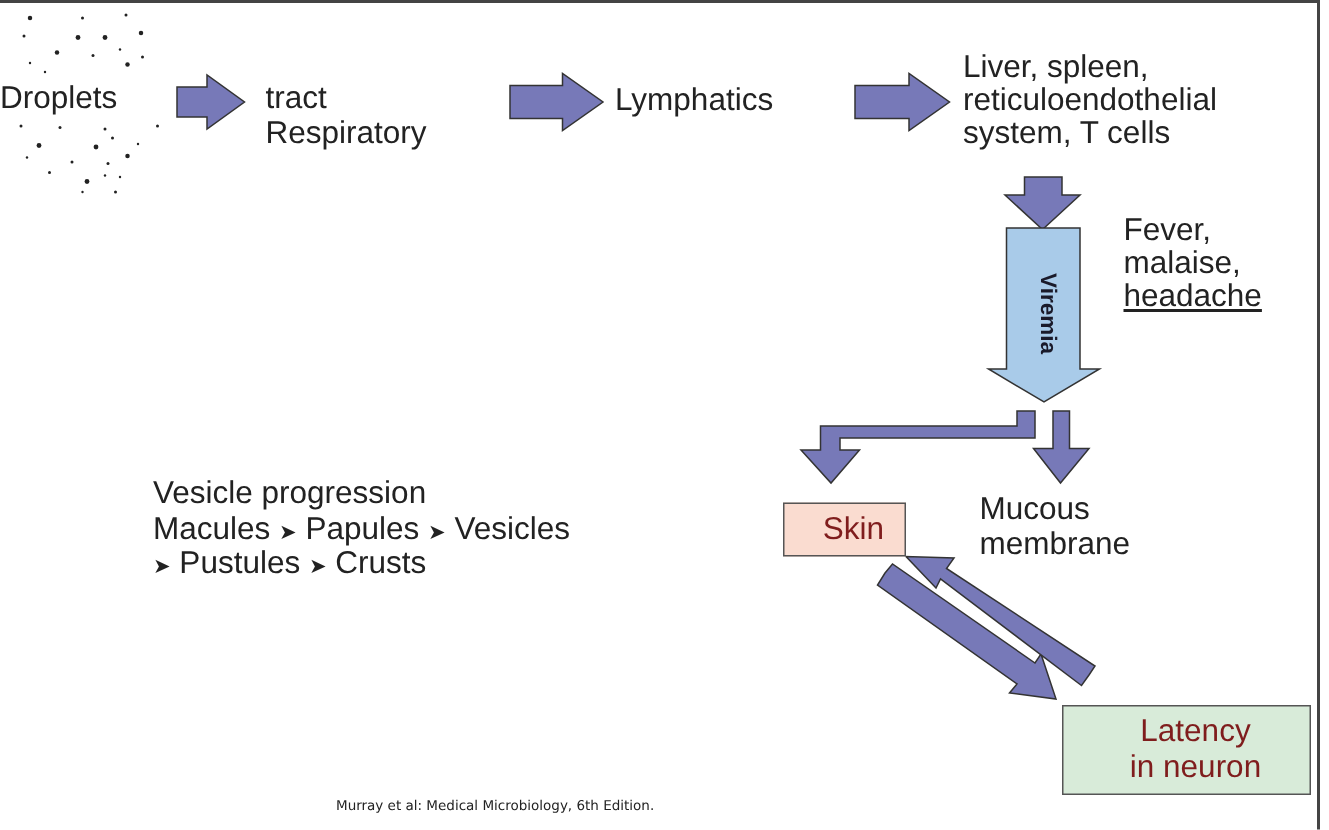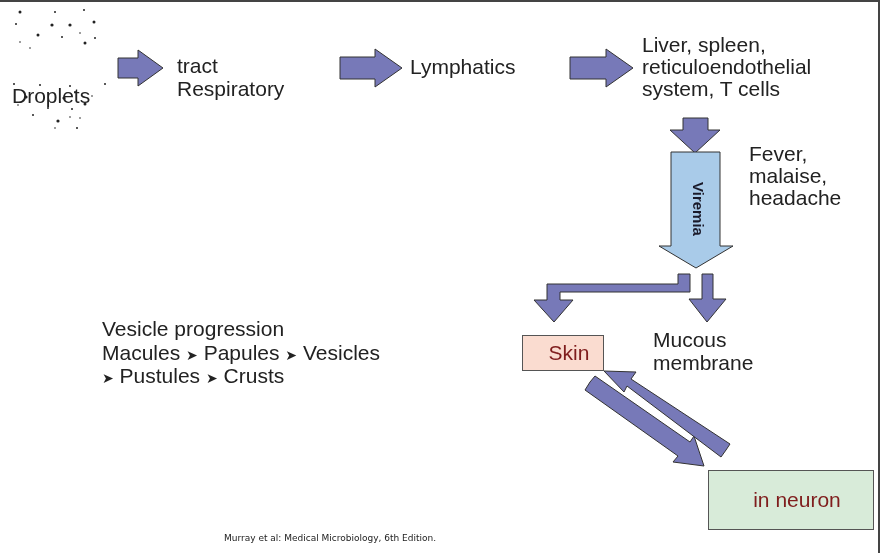--- a/index.html
+++ b/index.html
@@ -73,39 +73,39 @@
     <polygon points="590,382 595,376 690,442 694,436 704,466 673,462 678,456 585,390"></polygon>
 
     <polygon points="726,450 721,457 627,386 624,392 604,371 636,372 631,379 730,444"></polygon>
   </g>
 
   <polygon points="671,152 720,152 720,246 733,246 696,268 659,246 671,246" fill="#a9cbe9" stroke="#333" stroke-width="1"></polygon>
 </svg>
 
 <div class="viremia-label">Viremia</div>
 
-<div class="lbl" style="left:12px; top:55px;margin-top:30px;">Droplets</div>
+<div class="lbl" style="left:0px; top:55px;">Droplets</div>
 
 <div>
   <div class="lbl" style="left:177px; top:45px;margin-top:33px;">Respiratory</div>
   <div class="lbl" style="left:177px; top:55px;">tract</div>
 </div>
 
 <div class="lbl" style="left:410px; top:56px;">Lymphatics</div>
 
 <div>
   <div class="lbl" style="left:642px; top:34px;text-align:right;">Liver, spleen,</div>
   <div class="lbl" style="left:642px; top:56px;">reticuloendothelial</div>
   <div class="lbl" style="left:642px; top:78px;">system, T cells</div>
 </div>
 
 <div>
   <div class="lbl" style="left:749px; top:143px;">Fever,</div>
   <div class="lbl" style="left:749px; top:165px;">malaise,</div>
-  <div class="lbl" style="left:749px; top:187px;">headache</div>
+  <div class="lbl" style="left:749px; top:187px;text-decoration:underline;">headache</div>
 </div>
 
 <div class="box skin-box">
   <span>Skin</span>
 </div>
 
 <div>
   <div class="lbl" style="left:653px; top:329px;text-align:center;">Mucous</div>
   <div class="lbl" style="left:653px; top:352px;">membrane</div>
 </div>
@@ -122,19 +122,20 @@
   <div class="lbl" style="left:102px; top:365px;">
     <span style="font-size:14px;">➤</span>
     <span>Pustules</span>
     <span style="font-size:14px;">➤</span>
     <span>Crusts</span>
   </div>
 </div>
 
 <div class="box latency-box">
   <div>
+    <div>Latency</div>
     <div>in neuron</div>
   </div>
 </div>
 
 <div class="credit">
   <div>Murray et al: Medical Microbiology, 6th Edition.</div>
 </div>
 
 </body></html>

